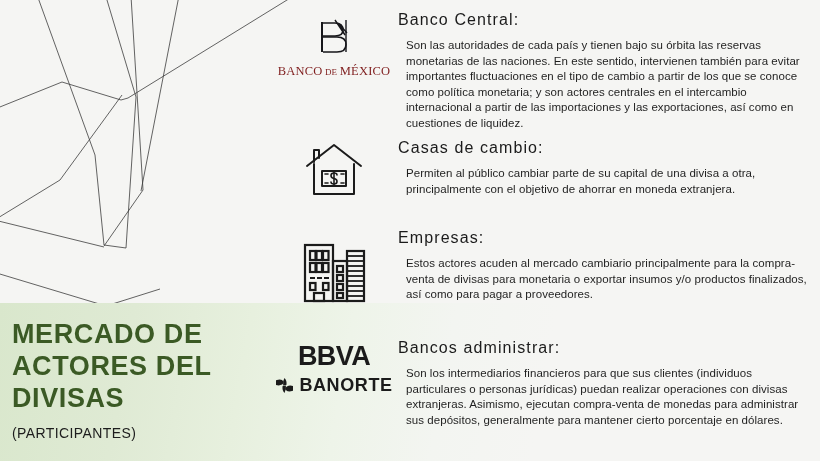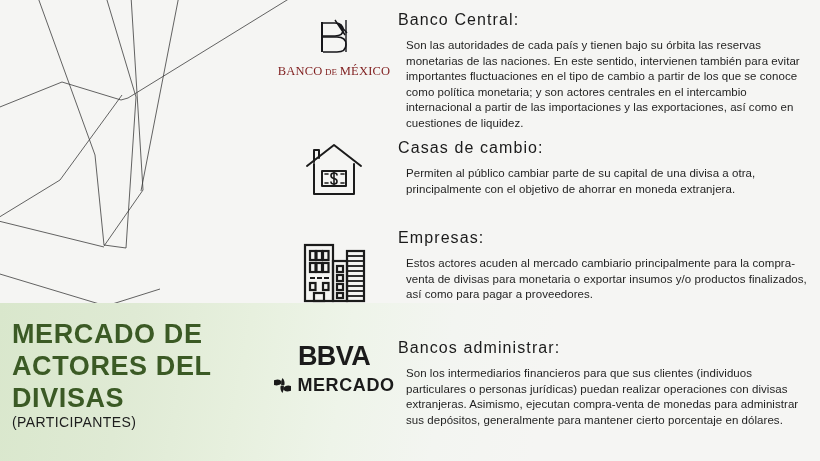--- a/index.html
+++ b/index.html
@@ -52,21 +52,21 @@
     font-size: 27px;
     font-weight: bold;
     letter-spacing: 0.6px;
     line-height: 32px;
     text-transform: uppercase;
   }
   .title-block .sub {
     color: #1d1d1d;
     font-size: 14px;
     letter-spacing: 0.4px;
-    margin-top: 0;
+    margin-top: 11px;
   }
 
   
   .entries {
     position: absolute;
     left: 270px;
     top: 0;
     width: 550px;
     height: 461px;
   }
@@ -273,21 +273,21 @@
           <div class="bbva">BBVA</div>
           <div class="banorte-row">
             <svg width="19" height="17" viewBox="0 0 19 17">
               <g fill="#1b1b1b">
                 <path d="M1 3.2 Q7 1.3 8.4 4.6 Q9 6.4 7.2 7.6 Q4 9 1 7.9 Z"></path>
                 <path d="M18 13.8 Q12 15.7 10.6 12.4 Q10 10.6 11.8 9.4 Q15 8 18 9.1 Z"></path>
                 <path d="M9.5 1 Q12.2 4 11.4 8 L8.1 8.4 Q7.4 4.2 9.5 1 Z"></path>
                 <path d="M9.5 16 Q6.8 13 7.6 9 L10.9 8.6 Q11.6 12.8 9.5 16 Z"></path>
               </g>
             </svg>
-            <span class="banorte-word">MERCADO</span>
+            <span class="banorte-word">BANORTE</span>
           </div>
         </div>
       </div>
       <div class="entry-text">
         <h3 class="entry-heading">Bancos administrar:</h3>
         <p class="entry-body">Son los intermediarios financieros para que sus clientes (individuos particulares o personas jurídicas) puedan realizar operaciones con divisas extranjeras. Asimismo, ejecutan compra-venta de monedas para administrar sus depósitos, generalmente para mantener cierto porcentaje en dólares.</p>
       </div>
     </div>
 
   </div>

